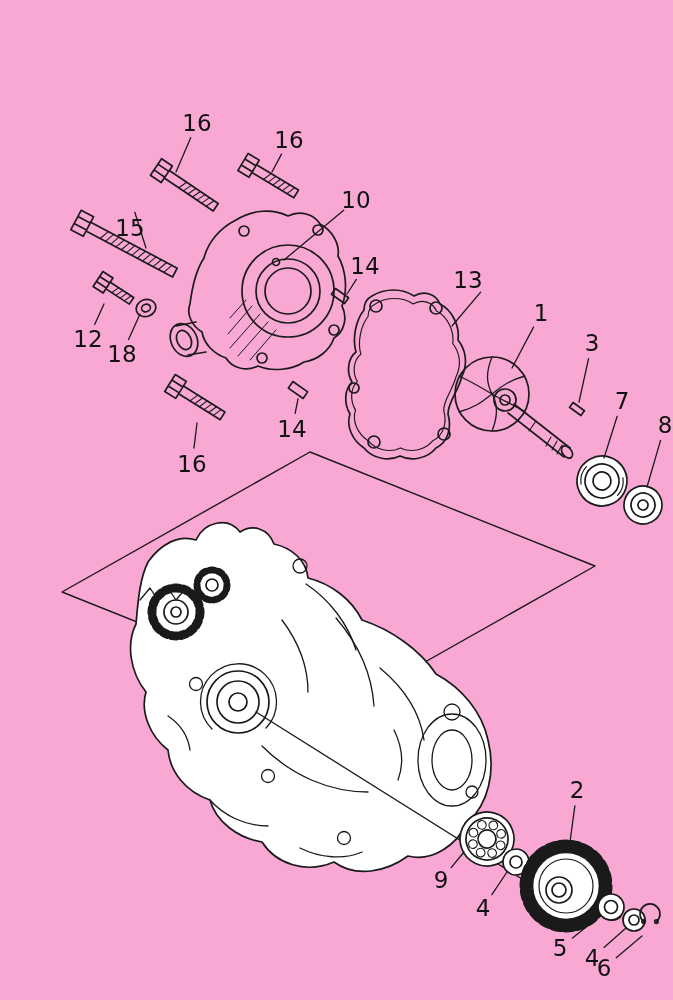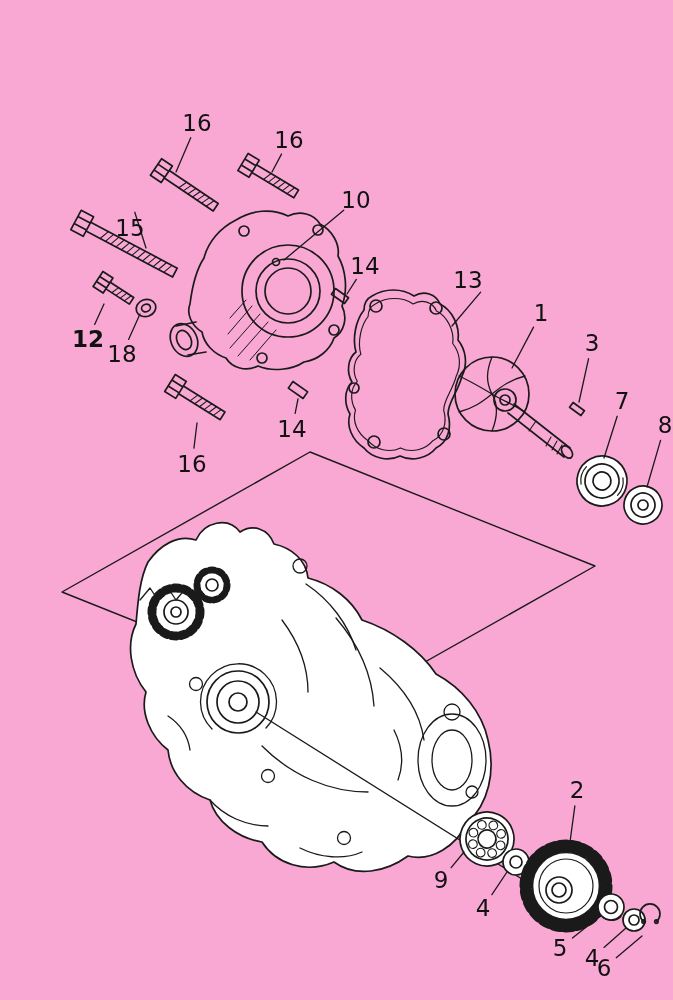--- a/index.html
+++ b/index.html
@@ -258,21 +258,21 @@
 
   <div class="label-layer">
       <div class="part-label" style="left: 197px; top: 123px;">16</div>
       <div class="part-label" style="left: 289px; top: 140px;">16</div>
       <div class="part-label" style="left: 130px; top: 197px; margin-top: 31px;">15</div>
       <div class="part-label" style="left: 356px; top: 200px;">10</div>
       <div class="part-label" style="left: 365px; top: 266px;">14</div>
       <div class="part-label" style="left: 468px; top: 280px;">13</div>
       <div class="part-label" style="left: 541px; top: 313px;">1</div>
       <div class="part-label" style="left: 592px; top: 343px;">3</div>
-      <div class="part-label" style="left: 88px; top: 339px; font-weight: bold;">12</div>
+      <div class="part-label" style="left: 88px; top: 339px;">12</div>
       <div class="part-label" style="left: 122px; top: 354px;">18</div>
       <div class="part-label" style="left: 622px; top: 401px;">7</div>
       <div class="part-label" style="left: 665px; top: 425px;">8</div>
       <div class="part-label" style="left: 292px; top: 429px;">14</div>
       <div class="part-label" style="left: 192px; top: 464px;">16</div>
       <div class="part-label" style="left: 577px; top: 790px;">2</div>
       <div class="part-label" style="left: 441px; top: 880px;">9</div>
       <div class="part-label" style="left: 483px; top: 908px;">4</div>
       <div class="part-label" style="left: 560px; top: 948px;">5</div>
       <div class="part-label" style="left: 592px; top: 958px;">4</div>

